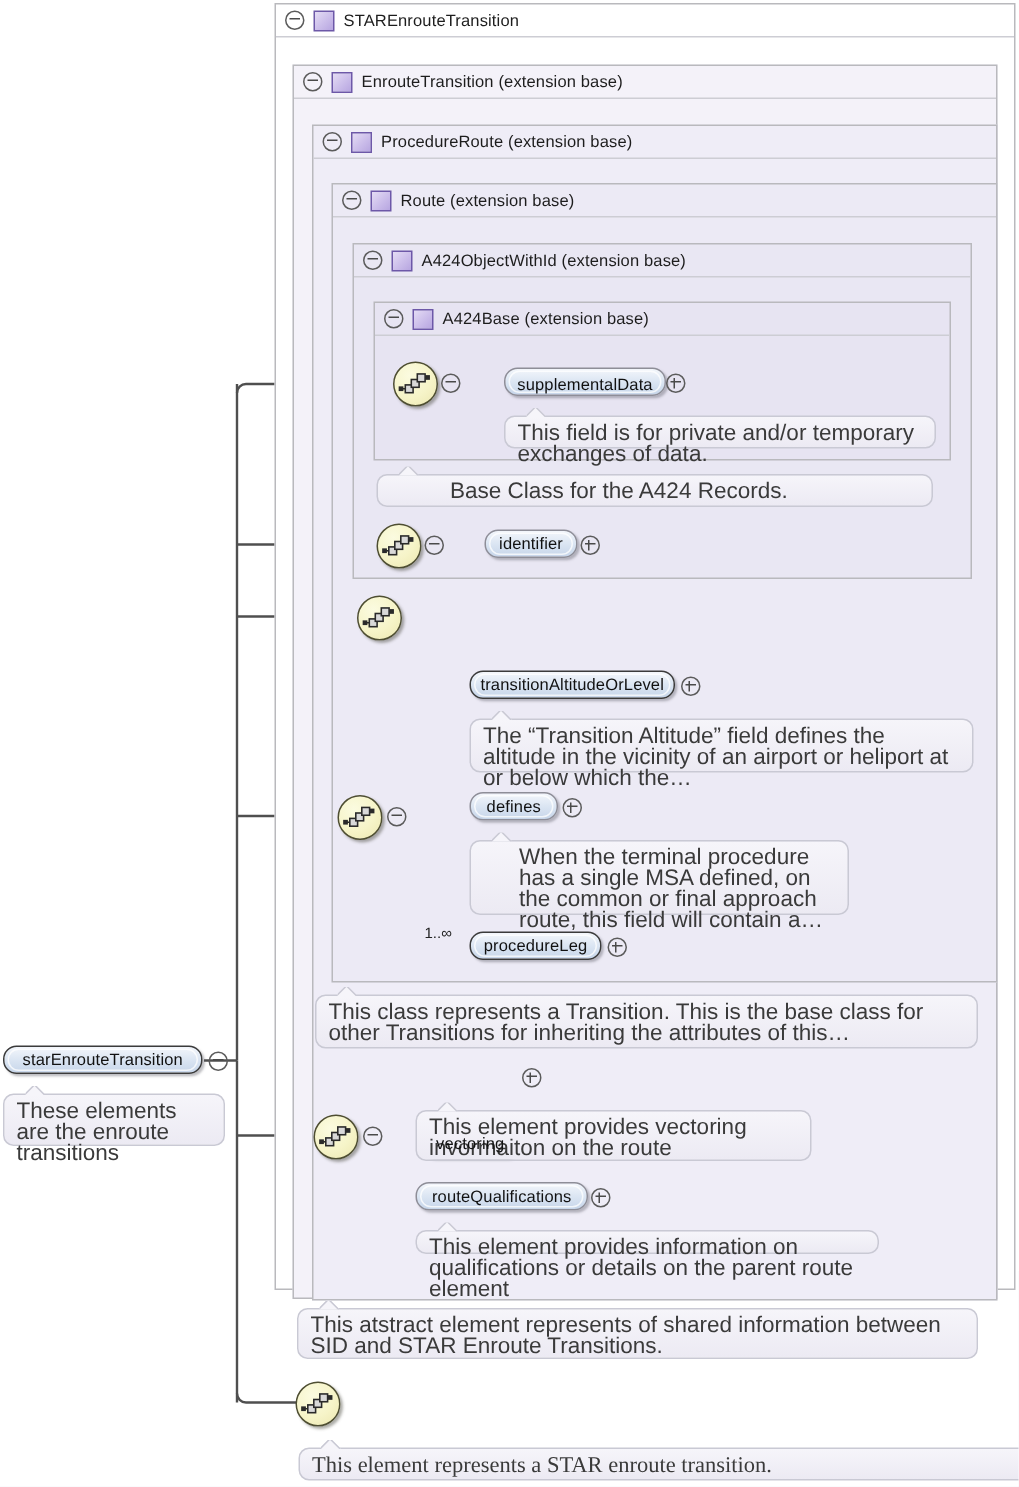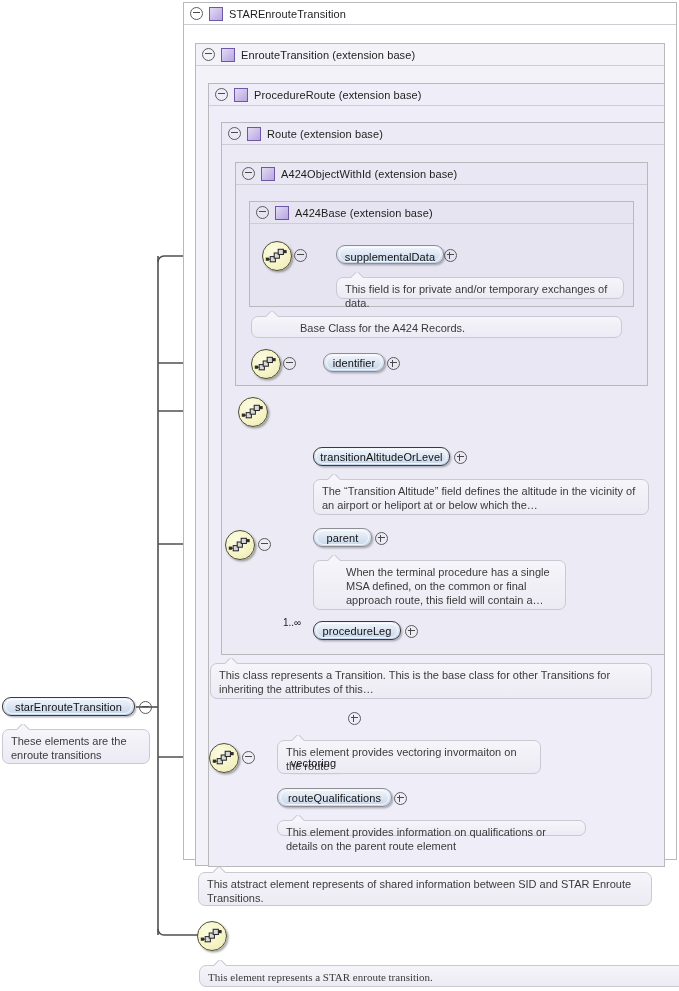--- a/index.html
+++ b/index.html
@@ -41,21 +41,21 @@
         box-shadow:1.5px 1.5px 1.6px rgba(90,90,100,.40);
         padding:0 9px;font-size:11px;color:#111;letter-spacing:.1px;}
   .pill .inner{position:absolute;left:2px;right:2px;top:1px;bottom:1px;border:1px solid rgba(255,255,255,.75);border-radius:8px;pointer-events:none;}
   .pill.req{border:1.6px solid #3b3b3b;}
   .pill.opt{border:1px solid #8e8e98;}
   .pill span.txt{position:relative;z-index:2;}
 
   
   .anno{position:absolute;box-sizing:border-box;border:1px solid #c9c9d4;border-radius:7px;
         background:linear-gradient(180deg,#f6f5fa 0%,#eceaf3 100%);
-        color:#3a3a3a;font-size:11px;line-height:14px;padding:4px 8px 4px 8px;}
+        color:#3a3a3a;font-size:15px;line-height:14px;padding:4px 8px 4px 8px;}
   .anno .tip{position:absolute;top:-6px;left:14px;width:13px;height:6px;overflow:hidden;}
   .anno .tip::before{content:"";position:absolute;left:0;top:1px;width:12px;height:12px;
         background:#f6f5fa;border-left:1px solid #c9c9d4;border-top:1px solid #c9c9d4;
         transform:rotate(45deg);transform-origin:6px 6px;}
 
   
   .seq{position:absolute;width:28px;height:28px;border-radius:50%;
        border:1.3px solid #4e4e32;
        background:radial-gradient(circle at 36% 30%,#fbfbe0 0%,#f6f4c8 55%,#ece7b0 100%);
        box-shadow:1.6px 1.6px 2px rgba(70,70,60,.45);}
@@ -305,21 +305,21 @@
   </div>
   <span class="circ plus" style="position:absolute;left:454px;top:451px;"></span>
 
   <div class="anno" style="left:313px;top:479px;width:336px;height:36px;">
     <span class="tip"></span>
     <span>The “Transition Altitude” field defines the altitude in the vicinity of an airport or heliport at or below which the…</span>
   </div>
 
   <div class="pill opt" style="left:313px;top:528px;width:59px;">
     <span class="inner"></span>
-    <span class="txt">parent</span>
+    <span class="txt">defines</span>
   </div>
   <span class="circ plus" style="position:absolute;left:375px;top:532px;"></span>
 
   <div class="anno" style="left:313px;top:560px;width:253px;height:50px;padding-left:32px;">
     <span class="tip"></span>
     <span>When the terminal procedure has a single MSA defined, on the common or final approach route, this field will contain a…</span>
   </div>
 
   <span class="card" style="left:283px;top:617px;">1..∞</span>
   <div class="pill req" style="left:313px;top:621px;width:88px;">

